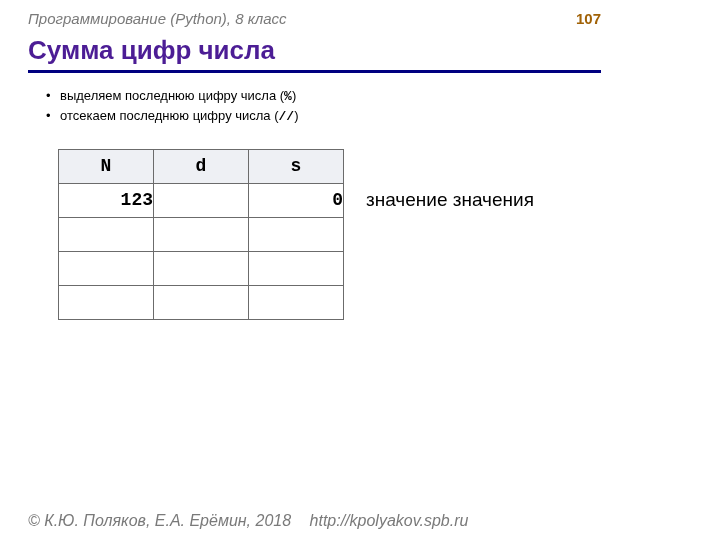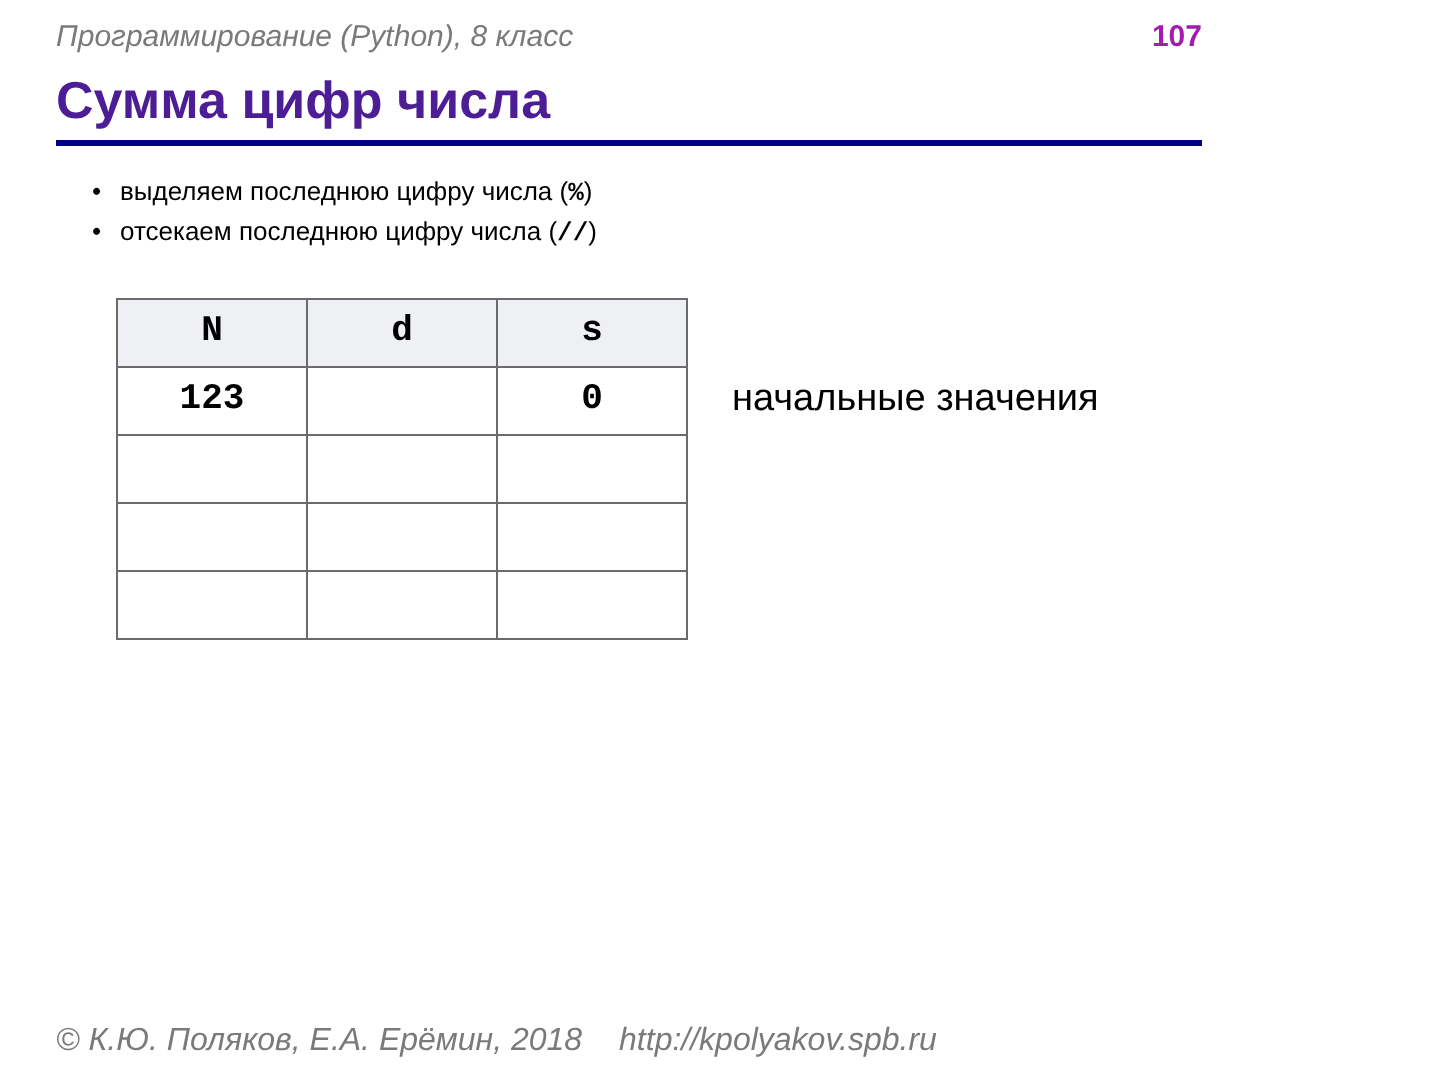--- a/index.html
+++ b/index.html
@@ -1,30 +1,30 @@
 <!DOCTYPE html>
 <html><head>
 <meta charset="utf-8">
 <style>
   * { box-sizing: border-box; margin: 0; padding: 0; }
   html, body { width: 720px; height: 540px; font-family: Arial, Helvetica, sans-serif; background: #fff; color: #000; }
   .slide { width: 629px; height: 540px; position: relative; padding: 10px 28px 0 28px; }
   .header-row { display: flex; justify-content: space-between; align-items: baseline; }
   .course-label { color: #7a7a7a; font-style: italic; font-size: 15px; }
-  .page-num { color: #a21caf; font-size: 15px; font-weight: bold; }
+  .page-num { color: #a16207; font-size: 15px; font-weight: bold; }
   .title { font-size: 26px; font-weight: bold; color: #4c1d95; margin-top: 8px; padding-bottom: 4px; border-bottom: 3px solid #000080; }
   .bullets { margin-top: 14px; padding-left: 18px; font-size: 13px; line-height: 1.45; }
   .bullets li { list-style: none; position: relative; padding-left: 14px; }
   .bullets li::before { content: "•"; position: absolute; left: 0; top: 0; }
   .mono { font-family: "Courier New", monospace; font-weight: bold; color: #000; }
   .table-wrap { display: flex; align-items: flex-start; gap: 22px; margin-top: 22px; margin-left: 30px; }
   table.trace { border-collapse: collapse; }
   table.trace th, table.trace td { border: 1px solid #6b6b6b; width: 95px; height: 34px; text-align: center; font-size: 18px; }
   table.trace th { background: #eef0f4; font-family: "Courier New", monospace; font-weight: bold; }
-  table.trace td { font-family: "Courier New", monospace; font-weight: bold; background: #fff; }
+  table.trace td { font-family: "Courier New", monospace; font-weight: bold; background: #fff; text-align: right; }
   .side-label { font-size: 19px; padding-top: 40px; }
   .footer { position: absolute; left: 28px; bottom: 10px; font-size: 16px; color: #7a7a7a; font-style: italic; }
   .footer .url { margin-left: 14px; }
 </style>
 </head>
 <body>
 
 <div class="slide">
 
   <div class="header-row">
@@ -66,21 +66,21 @@
         <td></td>
         <td></td>
       </tr>
       <tr>
         <td></td>
         <td></td>
         <td></td>
       </tr>
     </tbody>
       </table>
-    <div class="side-label">начальные значения</div>
+    <div class="side-label">значение значения</div>
   </div>
 
   <div class="footer">
     <span>© К.Ю. Поляков, Е.А. Ерёмин, 2018</span>
     <span class="url">http://kpolyakov.spb.ru</span>
   </div>
 
 </div>
 
 </body></html>

